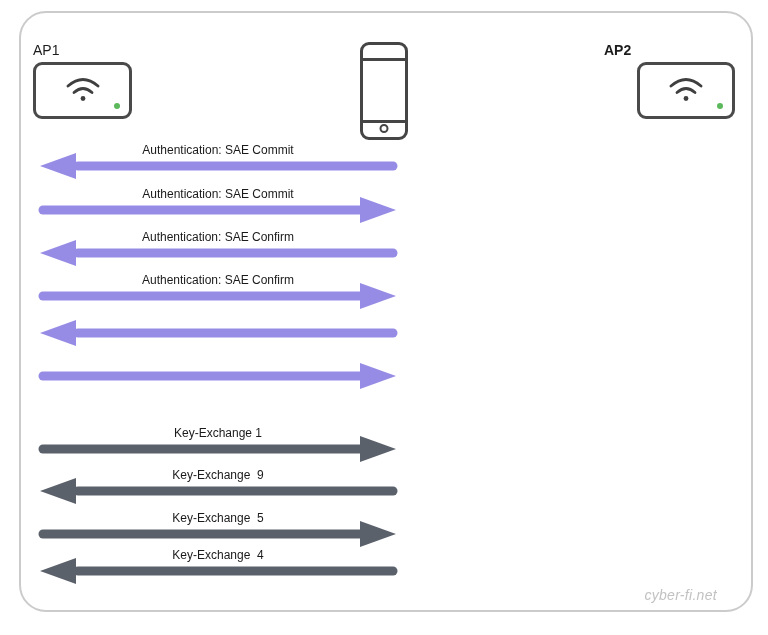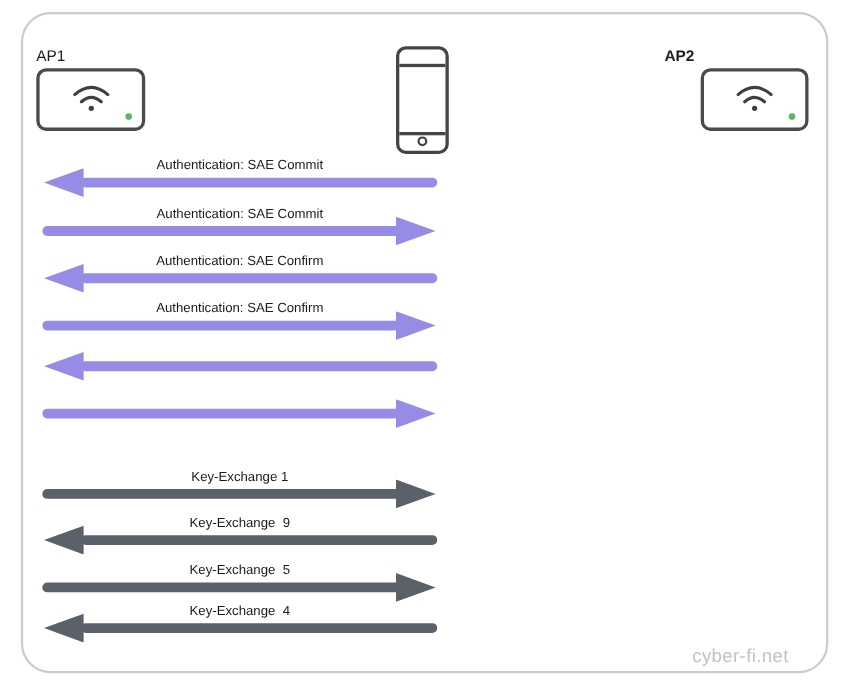--- a/index.html
+++ b/index.html
@@ -41,22 +41,22 @@
     position:absolute;left:50%;transform:translateX(-50%);top:79px;
     width:5px;height:5px;border:2.5px solid #454545;border-radius:50%;background:#fff;
   }
   .msg-row{position:absolute;left:38px;width:360px;}
   .msg-label{
     font-size:12px;line-height:17px;color:#1a1a1a;text-align:center;
     white-space:pre;
   }
   .arrow{display:block;margin:-6px auto 0;}
   .watermark{
-    position:absolute;top:587px;right:51px;font-size:17px;
-    color:#c2c2c2;letter-spacing:0.3px;
+    position:absolute;top:587px;right:51px;font-size:14px;
+    color:#c2c2c2;letter-spacing:0.3px;font-style:italic;
   }
 </style>
 </head>
 <body>
 
 <div class="page">
 
   <div class="frame"></div>
 
   <div class="ap-label ap1">AP1</div>

